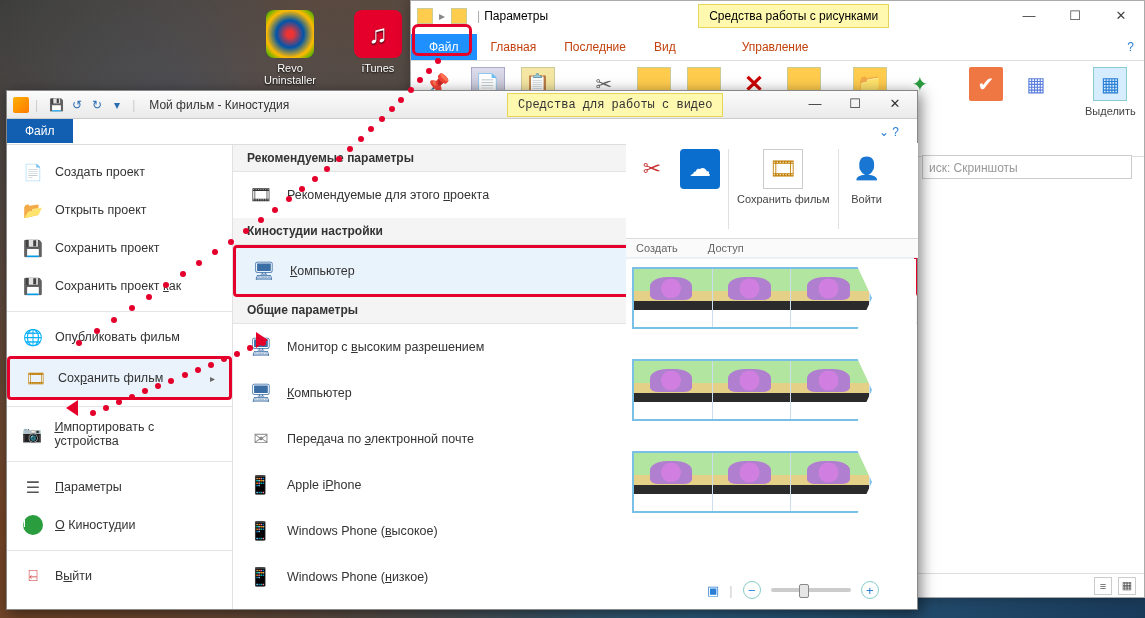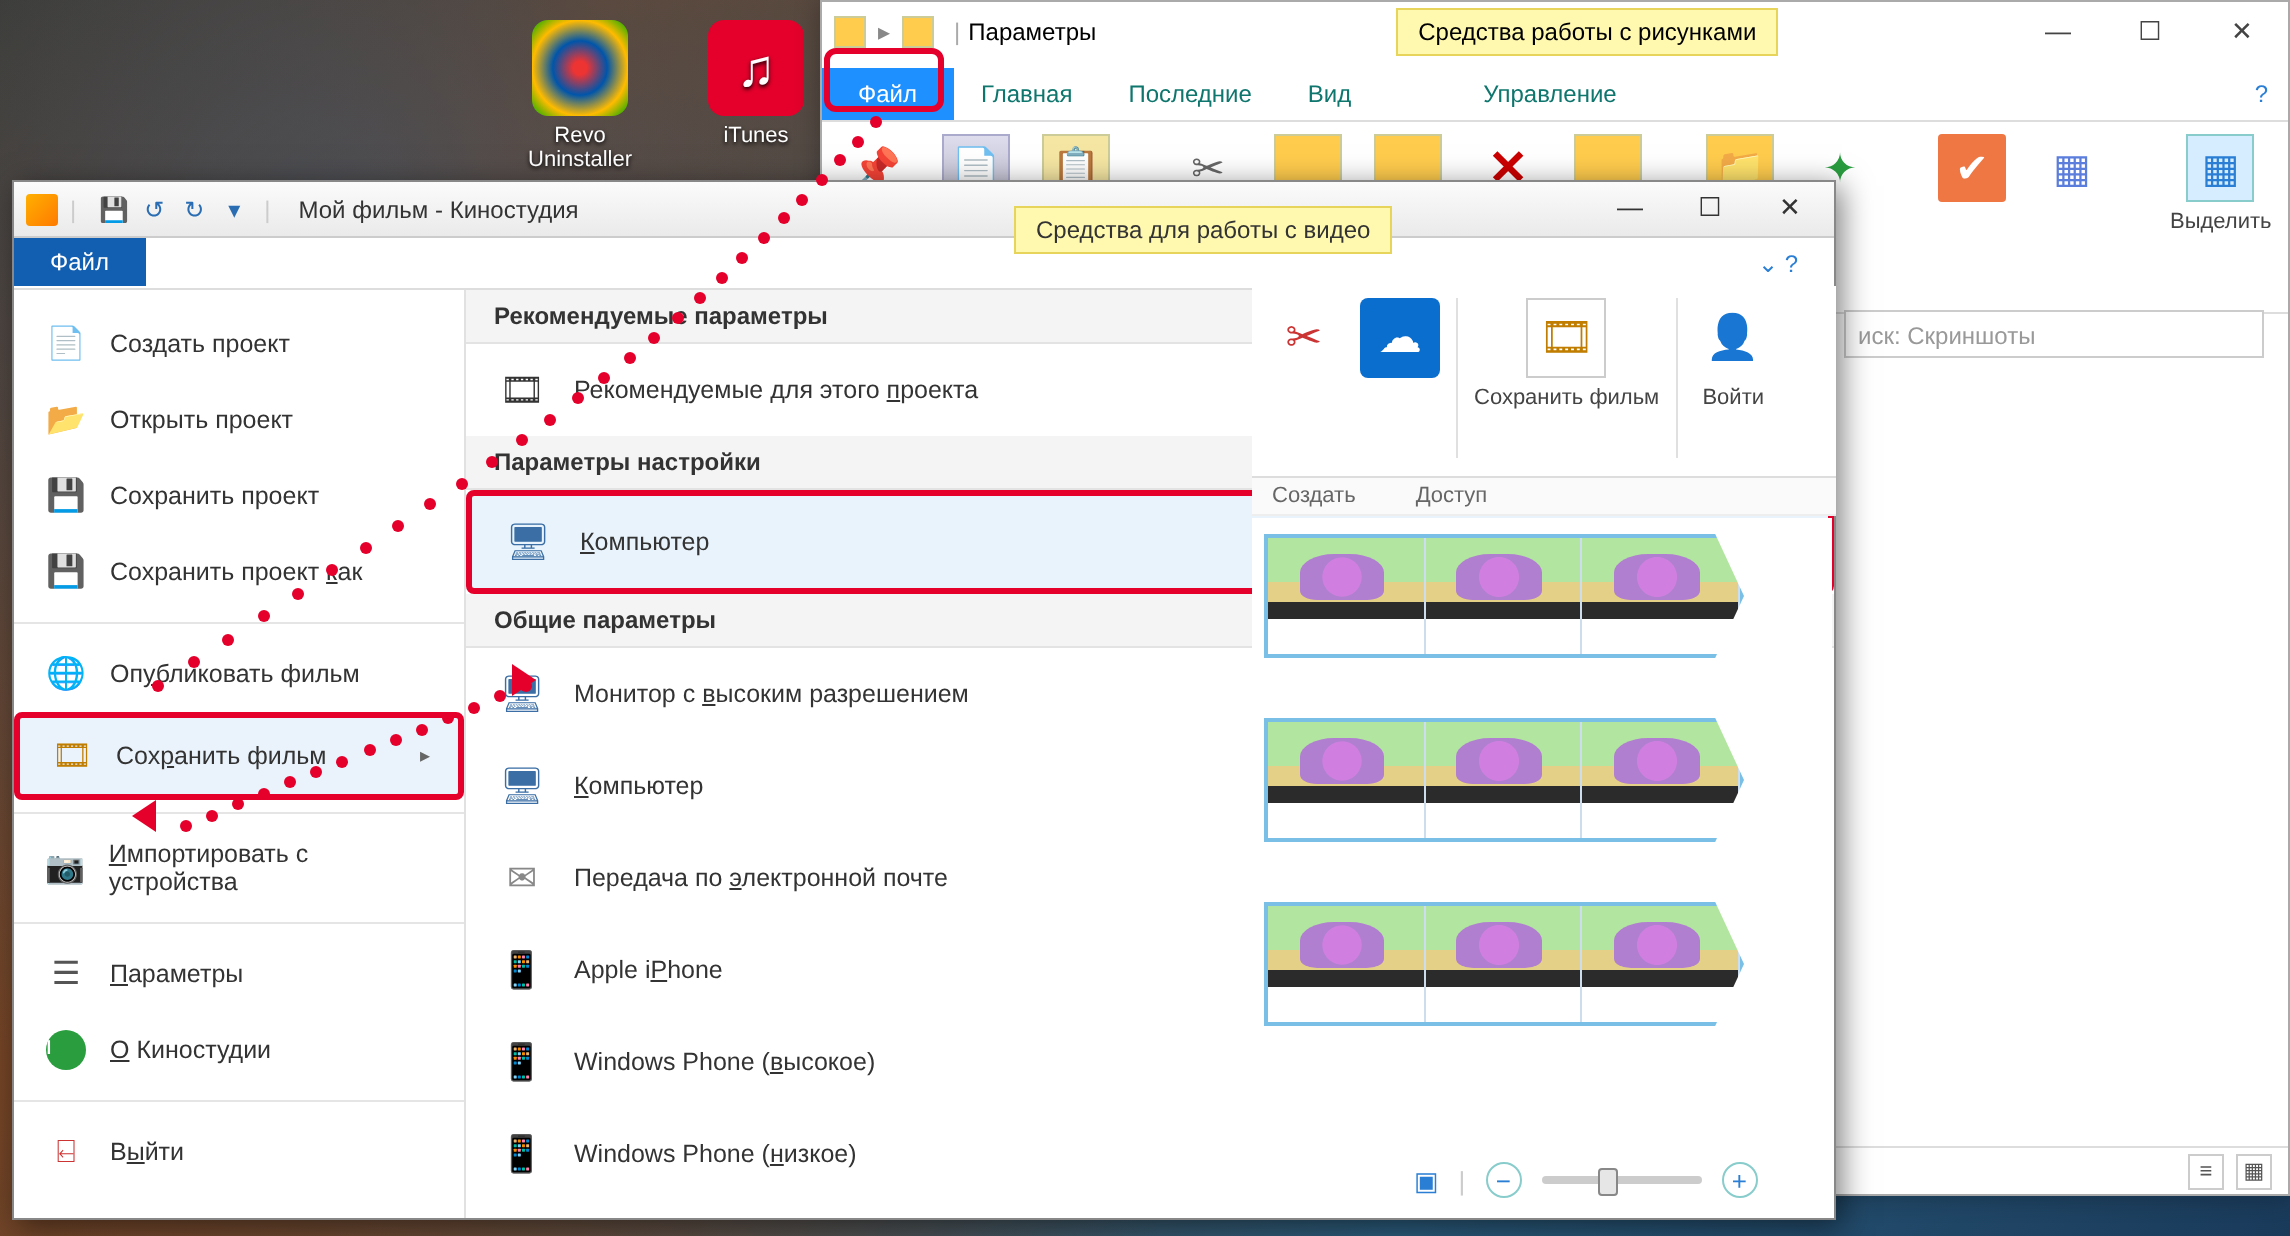--- a/index.html
+++ b/index.html
@@ -21,21 +21,21 @@
   
   .explorer { position:absolute; top:0; left:410px; width:735px; height:598px; background:#fff; border:1px solid #aaa; box-shadow:0 0 12px rgba(0,0,0,.3); }
   .explorer .title-row { height:30px; display:flex; align-items:center; font-size:12px; }
   .explorer .title-row .ic { width:16px; height:16px; margin:0 6px; background:#ffcc4d; border:1px solid #cc9; }
   .explorer .title-row .sep { color:#aaa; margin:0 4px; }
   .yellow-tab { background:#fff9b0; border:1px solid #e6d55a; padding:4px 10px; font-size:12px; }
   .explorer .ctrls { margin-left:auto; display:flex; }
   .explorer .ctrls span { width:46px; height:30px; line-height:30px; text-align:center; font-size:13px; color:#444; }
   .explorer .tabs { height:30px; border-bottom:1px solid #ddd; display:flex; align-items:flex-end; font-size:12px; }
   .explorer .tabs .file-tab { background:#1e90ff; color:#fff; padding:6px 18px; }
-  .explorer .tabs .t { padding:6px 14px; color:#0f766e; }
+  .explorer .tabs .t { padding:6px 14px; color:#c2410c; }
   .explorer .ribbon { height:96px; border-bottom:1px solid #ddd; display:flex; align-items:flex-start; gap:16px; padding:6px 10px; position:relative; }
   .rib-btn { text-align:center; font-size:11px; color:#444; }
   .rib-btn .bi { width:34px; height:34px; margin:0 auto 4px; display:flex; align-items:center; justify-content:center; font-size:20px; }
   .pin .bi { color:#8a8a8a; }
   .copy .bi { background:linear-gradient(#dde,#bbc); border:1px solid #aac; }
   .paste .bi { background:#f5e6a3; border:1px solid #cc9; }
   .del .bi { color:#c00; font-size:24px; font-weight:bold; }
   .new .bi { background:#ffcc4d; border:1px solid #cc9; }
   .check .bi { color:#fff; background:#e74; border-radius:2px; }
   .sel .bi { background:#d6ecff; border:1px solid #8cc; color:#2a7fd5; }
@@ -47,21 +47,21 @@
   
   .red-box-file { position:absolute; top:24px; left:412px; width:60px; height:32px; border:3px solid #e4002b; border-radius:6px; z-index:40; }
 
   
   .mm { position:absolute; top:90px; left:6px; width:912px; height:520px; background:#fff; border:1px solid #888; box-shadow:3px 3px 14px rgba(0,0,0,.5); }
   .mm .title { height:28px; background:linear-gradient(#fbfbfb,#eaeaea); border-bottom:1px solid #ccc; display:flex; align-items:center; font-size:12px; color:#333; gap:6px; padding-left:6px; position:relative; }
   .mm .title .logo { width:16px;height:16px;background:linear-gradient(135deg,#ffb000,#ff7a00); border-radius:2px; }
   .mm .title .qa span{ width:18px;height:18px;display:inline-flex;align-items:center;justify-content:center;font-size:12px;color:#2a6db3;}
   .mm .title .qa { display:flex; gap:2px; margin-left:4px; }
   .mm .title .caption{ margin-left:8px; }
-  .mm .title .yellow-tab{ position:absolute; left:500px; top:12px; }
+  .mm .title .yellow-tab{ position:absolute; left:500px; top:2px;font-family:Liberation Mono, monospace; }
   .mm .title .winctrl{ position:absolute; right:4px; top:2px; display:flex; gap:4px; }
   .mm .title .winctrl span{ width:36px;height:22px;line-height:22px;text-align:center;font-size:13px;color:#333; }
   .mm .help{ position:absolute; right:18px; top:34px; font-size:12px; color:#2a7fd5; }
   .mm .tabs2{ height:26px; border-bottom:1px solid #ddd; }
   .mm .tabs2 .file-tab{ display:inline-block; background:#125fb1; color:#fff; padding:5px 18px; font-size:12px; }
 
   .mm .menu-body { display:flex; height:calc(100% - 54px); }
   .left-col { width:226px; border-right:1px solid #e1e1e1; padding:8px 0; }
   .left-item { display:flex; align-items:center; gap:10px; padding:7px 14px; font-size:12.5px; color:#333; cursor:default; position:relative; }
   .left-item .ic{ width:24px;height:24px;display:flex;align-items:center;justify-content:center;font-size:16px; }
@@ -288,21 +288,21 @@
         <span>В<u>ы</u>йти</span>
       </div>
     </div>
 
     <div class="right-col">
       <div class="section-h">Рекомендуемые параметры</div>
       <div class="r-item">
         <span class="ic">🎞</span>
         <span>Рекомендуемые для этого <u>п</u>роекта</span>
       </div>
-      <div class="section-h">Параметры настройки</div>
+      <div class="section-h">Киностудии настройки</div>
       <div class="r-item sel red-outline2">
         <span class="ic ic-monitor">🖥</span>
         <span><u>К</u>омпьютер</span>
       </div>
       <div class="section-h">Общие параметры</div>
       <div class="r-item">
         <span class="ic ic-monitor">🖥</span>
         <span>Монитор с <u>в</u>ысоким разрешением</span>
       </div>
       <div class="r-item">

